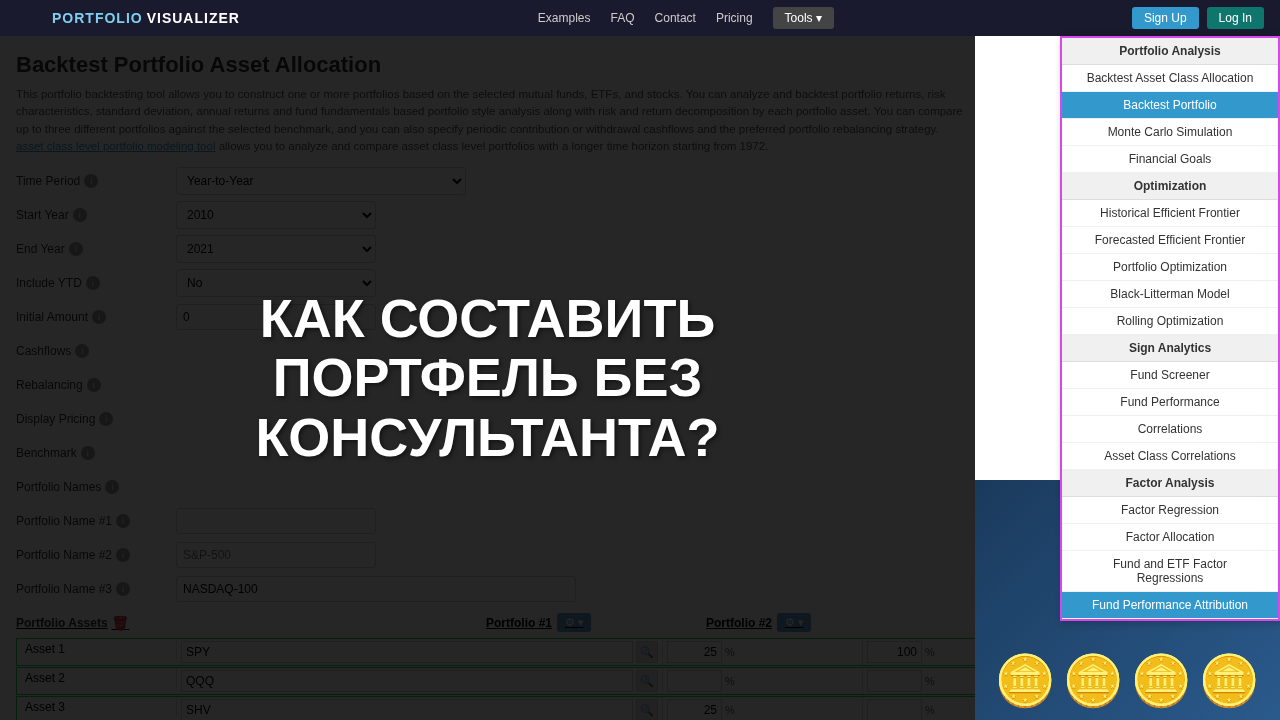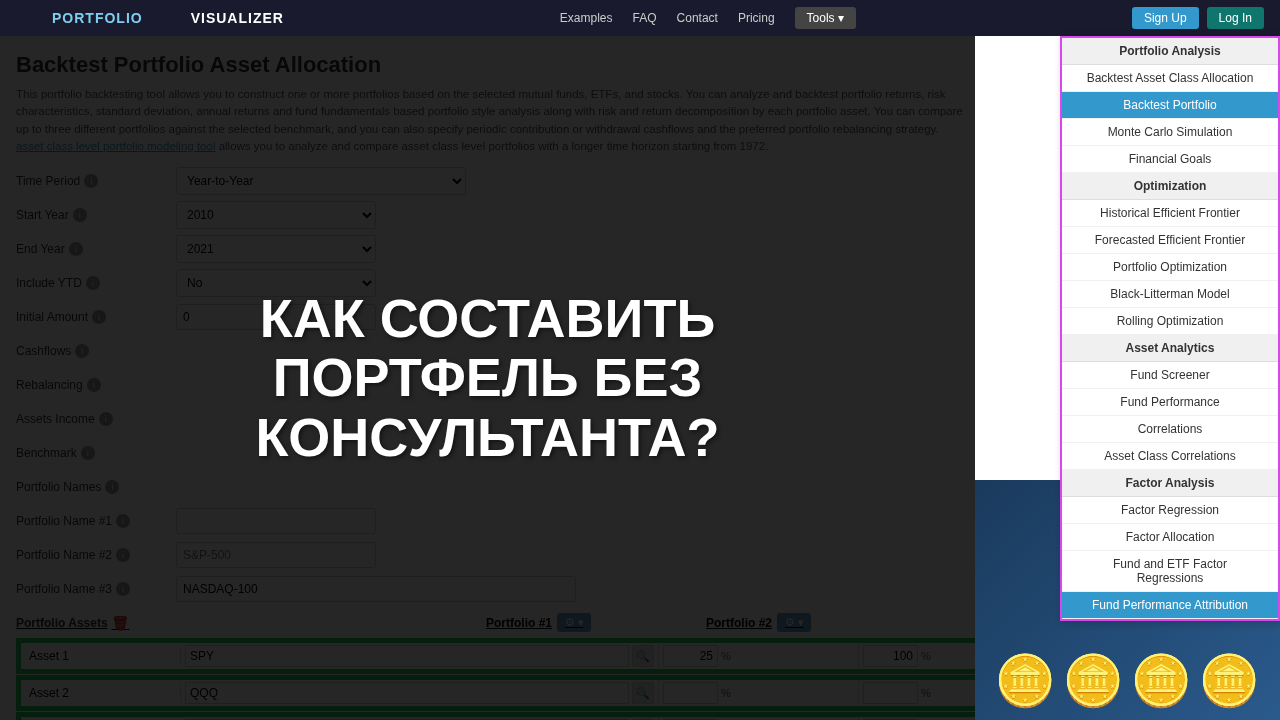--- a/index.html
+++ b/index.html
@@ -9,21 +9,21 @@
     .navbar {
       background: #1a1a2e;
       height: 36px;
       display: flex;
       align-items: center;
       padding: 0 16px;
       justify-content: space-between;
     }
     .navbar-brand { display: flex; align-items: center; gap: 4px; }
     .brand-portfolio { color: #7ecfef; font-weight: bold; font-size: 14px; letter-spacing: 1px; padding-left: 36px; }
-    .brand-visualizer { color: white; font-weight: bold; font-size: 14px; letter-spacing: 1px; margin-left: 44px; }
+    .brand-visualizer { color: white; font-weight: bold; font-size: 14px; letter-spacing: 1px; }
     .navbar-links { display: flex; align-items: center; gap: 20px; }
     .navbar-links a { color: #ccc; font-size: 12px; text-decoration: none; }
     .navbar-right { display: flex; align-items: center; gap: 8px; }
     .btn-signup { background: #3399cc; color: white; padding: 4px 12px; border-radius: 3px; font-size: 12px; border: none; cursor: pointer; }
     .btn-login { background: #0f766e; color: white; padding: 4px 12px; border-radius: 3px; font-size: 12px; border: none; cursor: pointer; }
     .tools-btn { background: #444; color: white; padding: 4px 12px; border-radius: 3px; font-size: 12px; border: none; cursor: pointer; display: flex; align-items: center; gap: 4px; }
 
     
     .main-content {
       background: white;
@@ -166,22 +166,22 @@
       font-size: 12px;
       color: #333;
       cursor: pointer;
       border-bottom: 1px solid #f0f0f0;
     }
     .dropdown-item.active { background: #3399cc; color: white; }
     .dropdown-item.highlighted { background: #3399cc; color: white; }
 
     .asset-row {
       display: flex;
-      align-items: center;
-      border: 5px solid #22c55e;
+      align-items: flex-start;
+      border: 1px solid #22c55e;
       margin-bottom: 1px;
       background: white;
     }
     .asset-row:nth-child(even) { background: #fafafa; }
     .td-asset { width: 160px; padding: 3px 8px; font-size: 12px; border-right: 1px solid #ddd; }
     .td-ticker { flex: 1; padding: 2px 4px; border-right: 1px solid #ddd; display: flex; align-items: center; gap: 3px; }
     .td-p1 { width: 200px; padding: 2px 4px; border-right: 1px solid #ddd; display: flex; align-items: center; gap: 3px; }
     .td-p2 { width: 200px; padding: 2px 4px; border-right: 1px solid #ddd; display: flex; align-items: center; gap: 3px; }
     .td-p3 { width: 200px; padding: 2px 4px; display: flex; align-items: center; gap: 3px; }
     .ticker-input { flex: 1; border: 1px solid #ccc; padding: 2px 4px; font-size: 12px; height: 22px; }
@@ -267,21 +267,21 @@
       </label>
     </div>
     <div class="form-row">
       <label class="form-label">
         <span>Rebalancing</span>
         <span class="info-icon">i</span>
       </label>
     </div>
     <div class="form-row">
       <label class="form-label">
-        <span>Assets Income</span>
+        <span>Display Pricing</span>
         <span class="info-icon">i</span>
       </label>
     </div>
     <div class="form-row">
       <label class="form-label">
         <span>Benchmark</span>
         <span class="info-icon">i</span>
       </label>
     </div>
     <div class="form-row">
@@ -419,21 +419,21 @@
   <div class="dropdown-item">Monte Carlo Simulation</div>
   <div class="dropdown-item">Financial Goals</div>
 
   <div class="dropdown-section-title">Optimization</div>
   <div class="dropdown-item">Historical Efficient Frontier</div>
   <div class="dropdown-item">Forecasted Efficient Frontier</div>
   <div class="dropdown-item">Portfolio Optimization</div>
   <div class="dropdown-item">Black-Litterman Model</div>
   <div class="dropdown-item">Rolling Optimization</div>
 
-  <div class="dropdown-section-title">Asset Analytics</div>
+  <div class="dropdown-section-title">Sign Analytics</div>
   <div class="dropdown-item">Fund Screener</div>
   <div class="dropdown-item">Fund Performance</div>
   <div class="dropdown-item">Correlations</div>
   <div class="dropdown-item">Asset Class Correlations</div>
 
   <div class="dropdown-section-title">Factor Analysis</div>
   <div class="dropdown-item">Factor Regression</div>
   <div class="dropdown-item">Factor Allocation</div>
   <div class="dropdown-item">Fund and ETF Factor Regressions</div>
   <div class="dropdown-item highlighted">Fund Performance Attribution</div>

